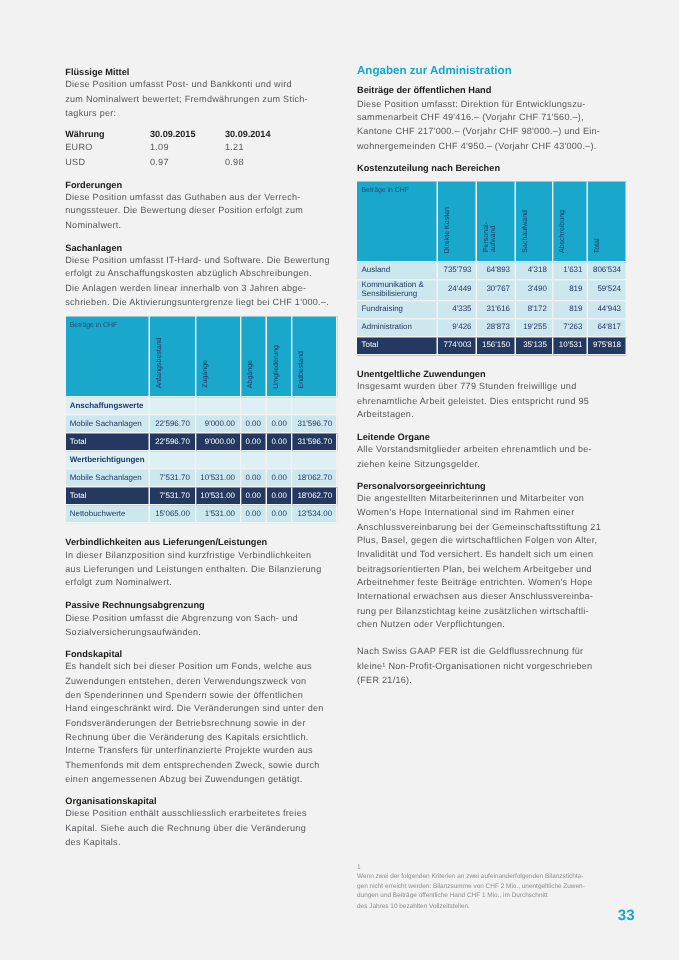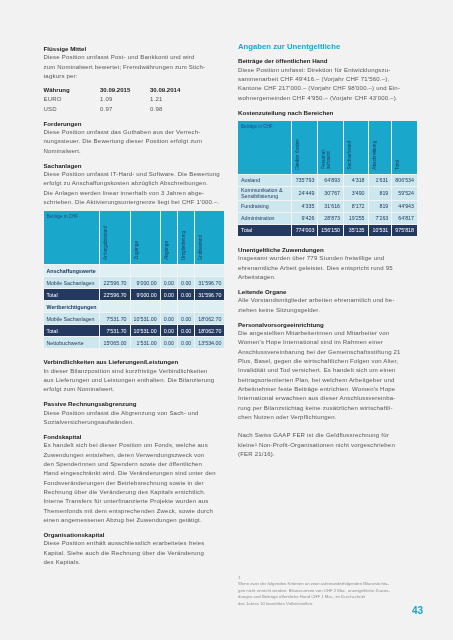--- a/index.html
+++ b/index.html
@@ -217,21 +217,21 @@
       <div class="h4">Organisationskapital</div>
       <div class="p">
           <div class="ln">Diese Position enthält ausschliesslich erarbeitetes freies</div>
           <div class="ln">Kapital. Siehe auch die Rechnung über die Veränderung</div>
           <div class="ln">des Kapitals.</div>
         </div>
     </div>
   </div>
 
   <div class="col right">
-    <div class="h3">Angaben zur Unentgeltliche</div>
+    <div class="h3">Angaben zur Administration</div>
     <div class="gapH"></div>
     <div class="blk">
       <div class="h4">Beiträge der öffentlichen Hand</div>
       <div class="p">
           <div class="ln">Diese Position umfasst: Direktion für Entwicklungszu-</div>
           <div class="ln">sammenarbeit CHF 49'416.– (Vorjahr CHF 71'560.–),</div>
           <div class="ln">Kantone CHF 217'000.– (Vorjahr CHF 98'000.–) und Ein-</div>
           <div class="ln">wohnergemeinden CHF 4'950.– (Vorjahr CHF 43'000.–).</div>
         </div>
     </div>
@@ -343,14 +343,14 @@
 
   <div class="fn">
     <span class="fnm">1</span>
     <div class="fnt">
         <div class="ln">Wenn zwei der folgenden Kriterien an zwei aufeinanderfolgenden Bilanzstichta-</div>
         <div class="ln">gen nicht erreicht werden: Bilanzsumme von CHF 2 Mio., unentgeltliche Zuwen-</div>
         <div class="ln">dungen und Beiträge öffentliche Hand CHF 1 Mio., im Durchschnitt</div>
         <div class="ln">des Jahres 10 bezahlten Vollzeitstellen.</div>
       </div>
   </div>
-  <div class="pg">43</div>
+  <div class="pg">33</div>
 </div>
 
 </body></html>

